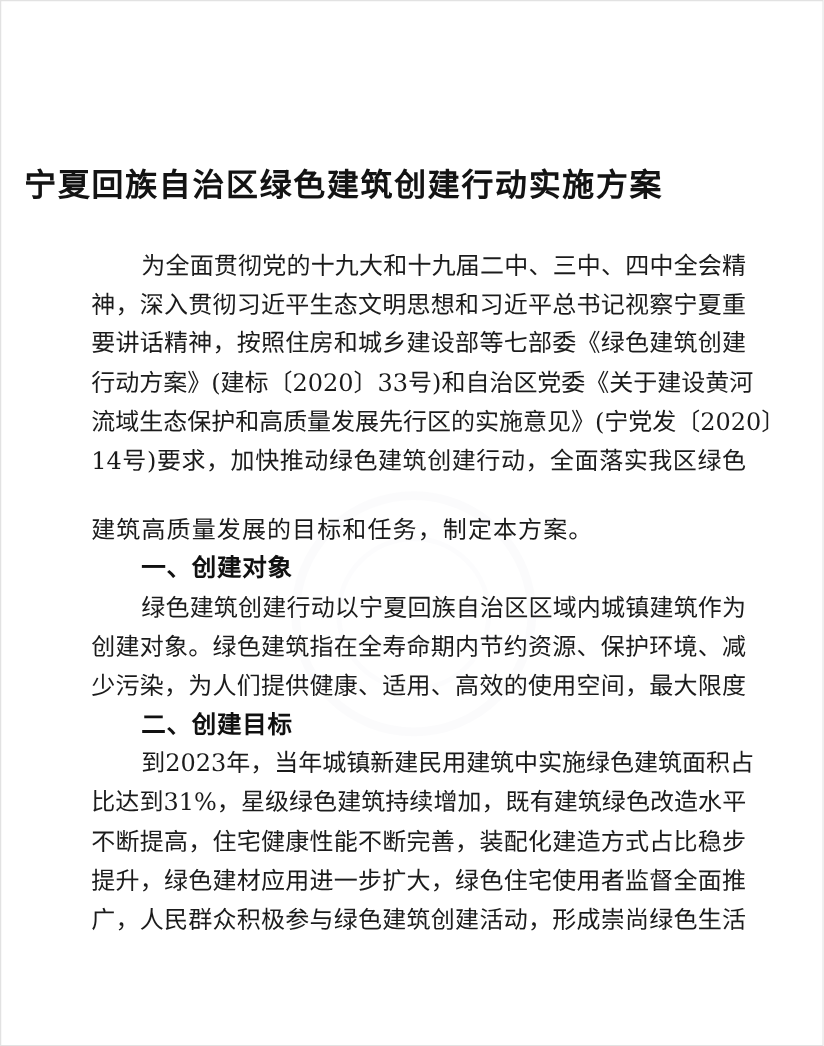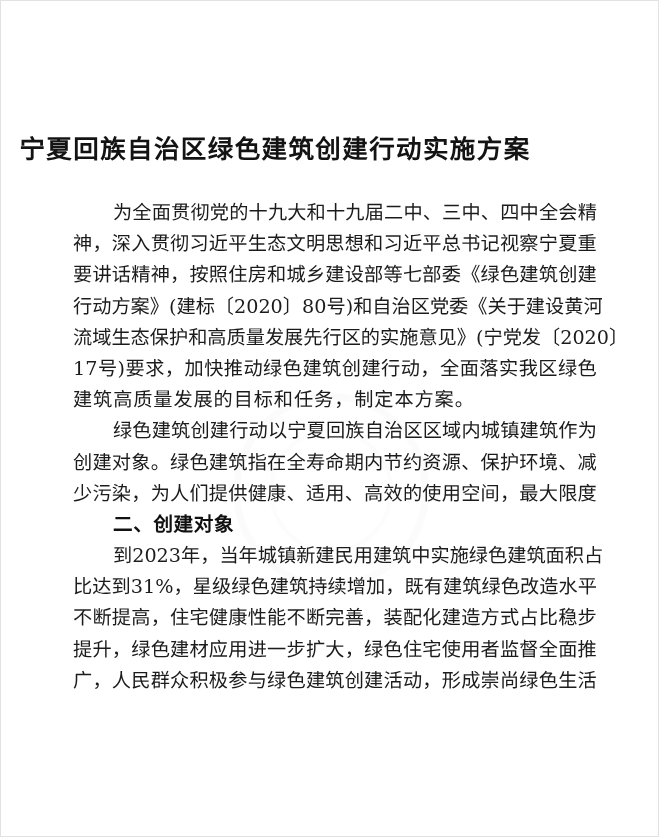--- a/index.html
+++ b/index.html
@@ -91,20 +91,21 @@
     justify-content: space-between;
   }
   .ln.just > span {
     display: inline-block;
   }
 
   
   .ln.last {
     justify-content: flex-start;
     letter-spacing: 0.9px;
+    margin-top: 24px;
   }
 
   
   .ln.indent {
     padding-left: 40px;
     box-sizing: border-box;
   }
 
   
   .ln.heading {
@@ -229,21 +230,21 @@
           <span>动</span>
           <span>方</span>
           <span>案</span>
           <span>》</span>
           <span>( </span>
           <span>建</span>
           <span>标</span>
           <span>〔</span>
           <span class="num">2020</span>
           <span>〕</span>
-          <span class="num">80 </span>
+          <span class="num">33 </span>
           <span>号 </span>
           <span>) </span>
           <span>和</span>
           <span>自</span>
           <span>治</span>
           <span>区</span>
           <span>党</span>
           <span>委</span>
           <span>《</span>
           <span>关</span>
@@ -277,21 +278,21 @@
           <span>》</span>
           <span>( </span>
           <span>宁</span>
           <span>党</span>
           <span>发</span>
           <span>〔</span>
           <span class="num">2020</span>
           <span>〕</span>
         </div>
       <div class="ln just">
-          <span class="num">17 </span>
+          <span class="num">14 </span>
           <span>号 </span>
           <span>) </span>
           <span>要</span>
           <span>求</span>
           <span>，</span>
           <span>加</span>
           <span>快</span>
           <span>推</span>
           <span>动</span>
           <span>绿</span>
@@ -307,20 +308,21 @@
           <span>面</span>
           <span>落</span>
           <span>实</span>
           <span>我</span>
           <span>区</span>
           <span>绿</span>
           <span>色</span>
         </div>
       <div class="ln last">建筑高质量发展的目标和任务，制定本方案。</div>
 
+      <div class="ln heading">一、创建对象</div>
 
       <div class="ln just indent">
           <span>绿</span>
           <span>色</span>
           <span>建</span>
           <span>筑</span>
           <span>创</span>
           <span>建</span>
           <span>行</span>
           <span>动</span>
@@ -394,21 +396,21 @@
           <span>用</span>
           <span>空</span>
           <span>间</span>
           <span>，</span>
           <span>最</span>
           <span>大</span>
           <span>限</span>
           <span>度</span>
         </div>
 
-      <div class="ln heading">二、创建对象</div>
+      <div class="ln heading">二、创建目标</div>
 
       <div class="ln just indent">
           <span>到 </span>
           <span class="num">2023 </span>
           <span>年</span>
           <span>，</span>
           <span>当</span>
           <span>年</span>
           <span>城</span>
           <span>镇</span>

